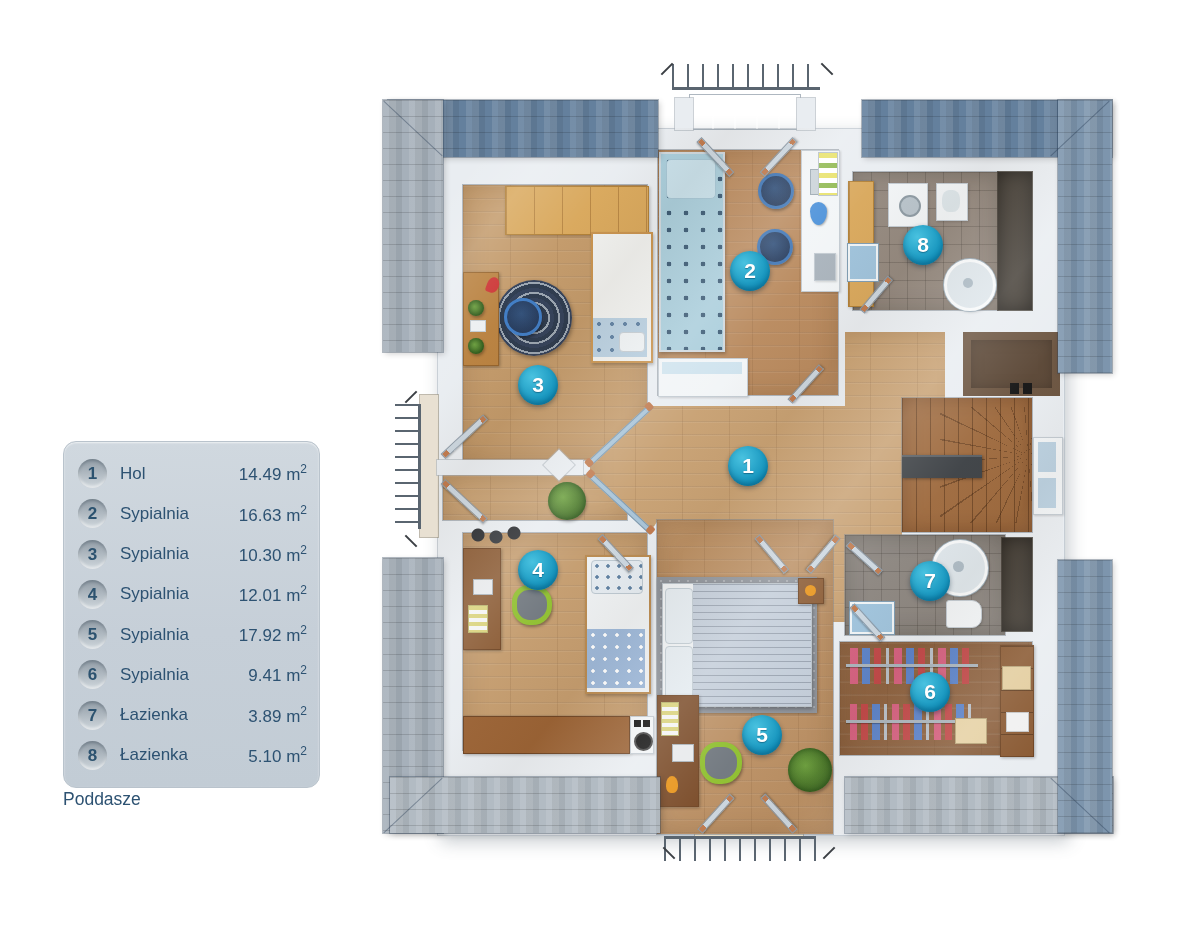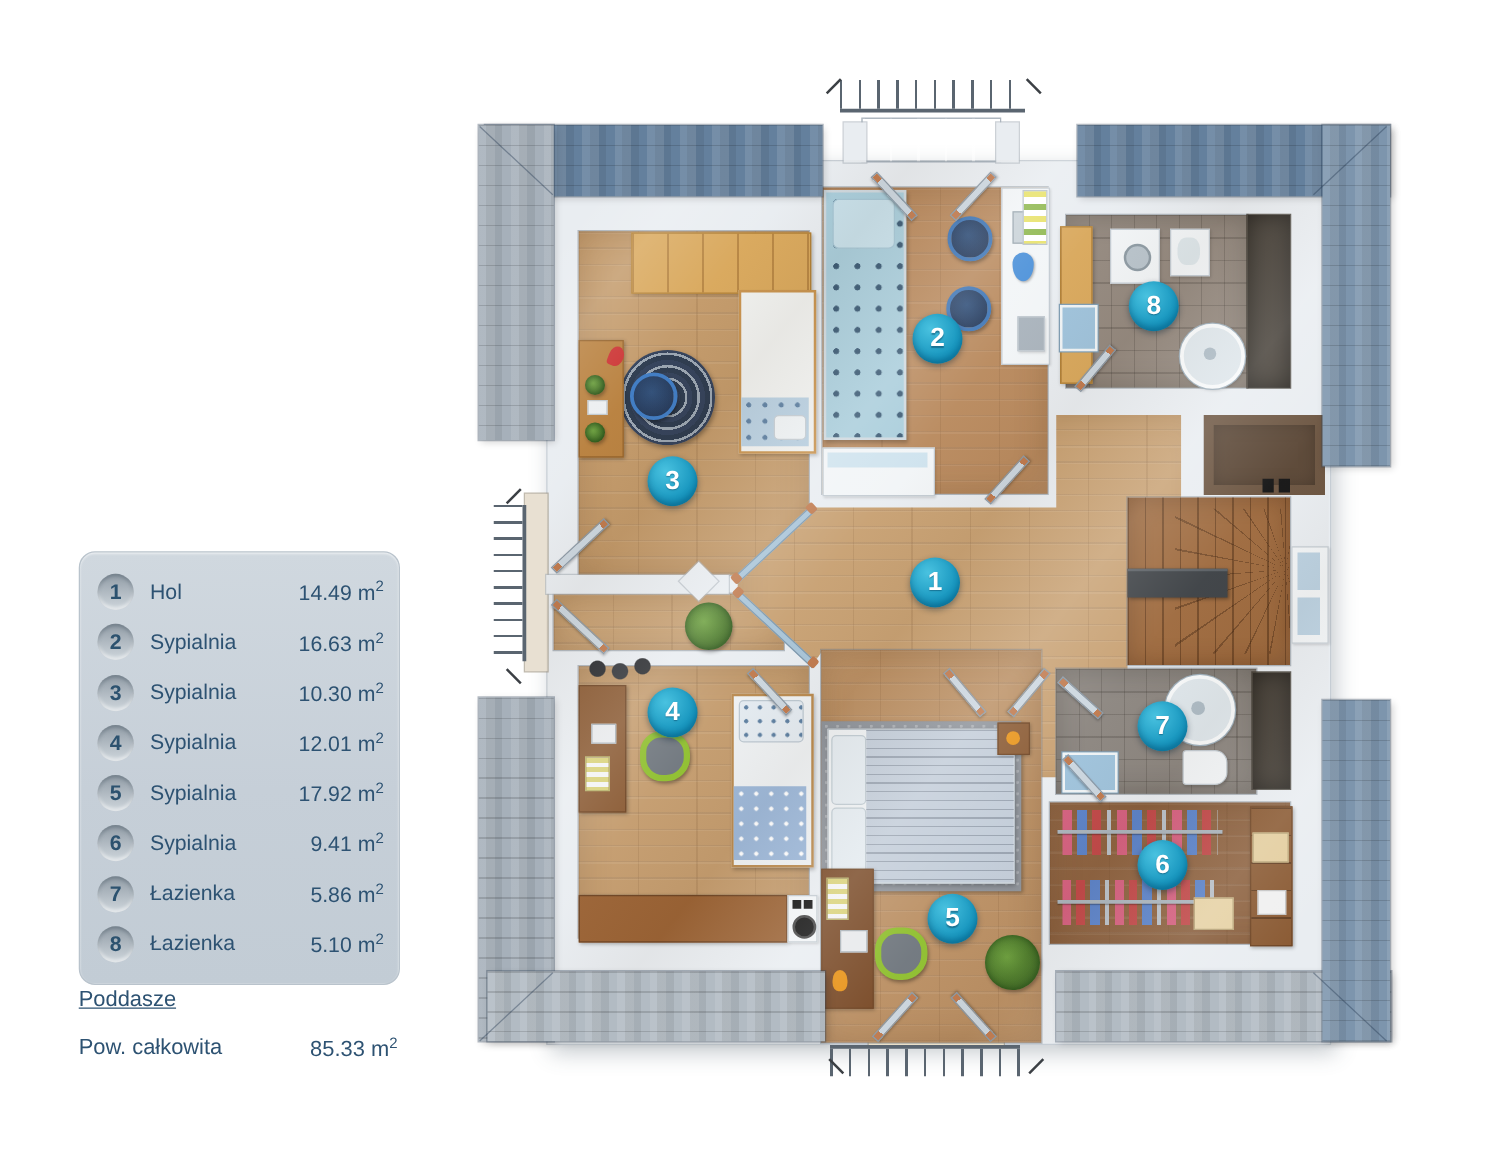--- a/index.html
+++ b/index.html
@@ -13,21 +13,21 @@
     border:1px solid #b9c3cc;box-shadow:inset 0 1px 2px rgba(255,255,255,.65);
     display:flex;flex-direction:column;justify-content:space-evenly;padding:6px 0;box-sizing:border-box;z-index:20;}
   .legend-row{display:flex;align-items:center;padding:0 12px 0 14px;}
   .legend-num{width:29px;height:29px;border-radius:50%;flex:0 0 29px;
     background:linear-gradient(180deg,#919ca6 0%,#c9d1d7 90%);
     box-shadow:inset 0 2px 3px rgba(60,75,90,.38),inset 0 -2px 3px rgba(255,255,255,.6);
     color:#2c526f;font-weight:bold;font-size:17px;line-height:29px;text-align:center;}
   .legend-label{margin-left:13px;font-size:17px;color:#2d5272;}
   .legend-value{margin-left:auto;font-size:17px;color:#2d5272;white-space:nowrap;text-align:center;}
   .legend-value sup,.totals sup{font-size:12px;}
-  .floor-note{left:63px;top:789px;font-size:17.5px;color:#2d5272;z-index:20;text-decoration:underline;}
+  .floor-note{left:63px;top:789px;font-size:17.5px;color:#2d5272;z-index:20;}
   .totals{left:63px;top:827px;width:255px;display:flex;font-size:17.5px;color:#2d5272;z-index:20;}
   .totals .tv{margin-left:auto;white-space:nowrap;}
 
   
   .plan{left:380px;top:55px;width:790px;height:860px;}
   .house{left:57px;top:73px;width:626px;height:706px;background:#e9edf1;border:1px solid #c6cdd4;
     box-shadow:4px 6px 16px rgba(70,85,100,.3);z-index:1;}
   .sun{left:57px;top:73px;width:626px;height:706px;z-index:7;pointer-events:none;
     background:linear-gradient(128deg,rgba(255,255,255,0) 5%,rgba(255,255,255,.16) 11%,rgba(255,255,255,.02) 18%,
       rgba(94,70,45,.06) 25%,rgba(255,255,255,.15) 35%,rgba(255,255,255,.03) 41%,
@@ -139,34 +139,30 @@
       <div class="legend-value"><span>17.92</span>&nbsp;<span>m</span><sup>2</sup></div>
     </div>
     <div class="legend-row">
       <div class="legend-num">6</div>
       <div class="legend-label">Sypialnia</div>
       <div class="legend-value"><span>9.41</span>&nbsp;<span>m</span><sup>2</sup></div>
     </div>
     <div class="legend-row">
       <div class="legend-num">7</div>
       <div class="legend-label">Łazienka</div>
-      <div class="legend-value"><span>5.86</span>&nbsp;<span>m</span><sup>2</sup></div>
+      <div class="legend-value"><span>3.89</span>&nbsp;<span>m</span><sup>2</sup></div>
     </div>
     <div class="legend-row">
       <div class="legend-num">8</div>
       <div class="legend-label">Łazienka</div>
       <div class="legend-value"><span>5.10</span>&nbsp;<span>m</span><sup>2</sup></div>
     </div>
   </div>
 
   <div class="abs floor-note">Poddasze</div>
-  <div class="abs totals">
-    <span>Pow. całkowita</span>
-    <span class="tv"><span>85.33</span>&nbsp;<span>m</span><sup>2</sup></span>
-  </div>
 
   <div class="abs plan">
 
     <div class="abs house"></div>
 
     <div class="abs balc-glass" style="left:310px;top:40px;width:110px;height:34px;"></div>
     <div class="abs wall" style="left:295px;top:43px;width:18px;height:32px;"></div>
     <div class="abs wall" style="left:417px;top:43px;width:18px;height:32px;"></div>
     <div class="abs rail-top" style="left:292px;top:9px;width:148px;height:23px;"></div>
     <div class="abs balc-wood" style="left:315px;top:766px;width:108px;height:16px;background:#e9dfc9;"></div>

